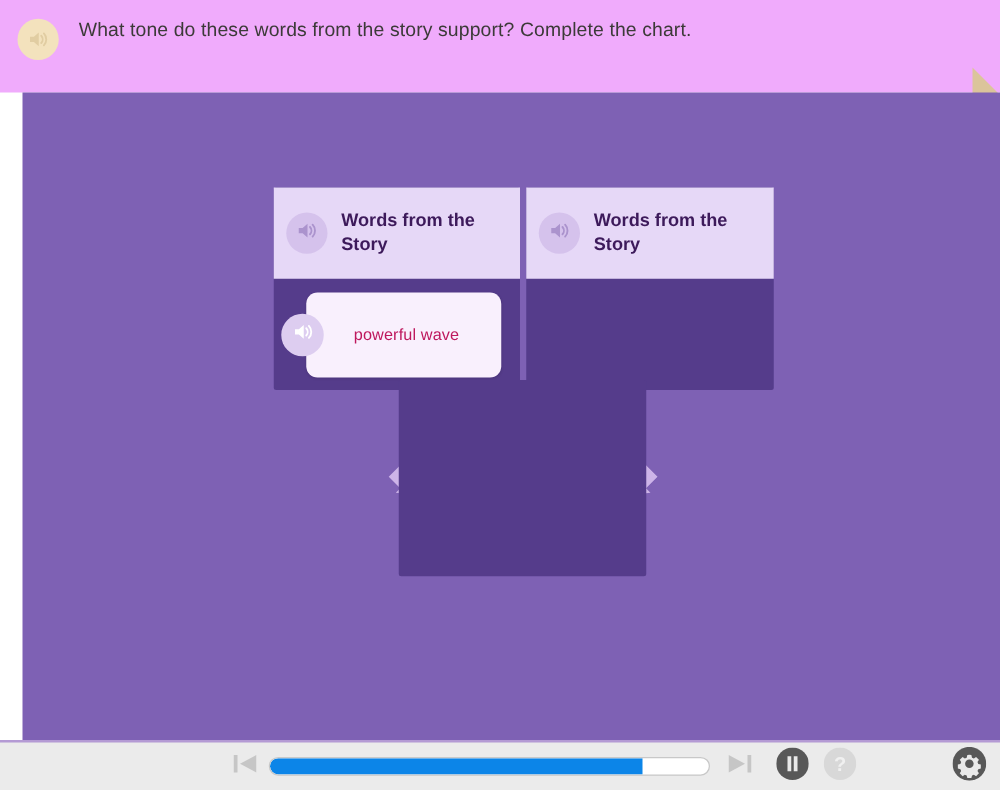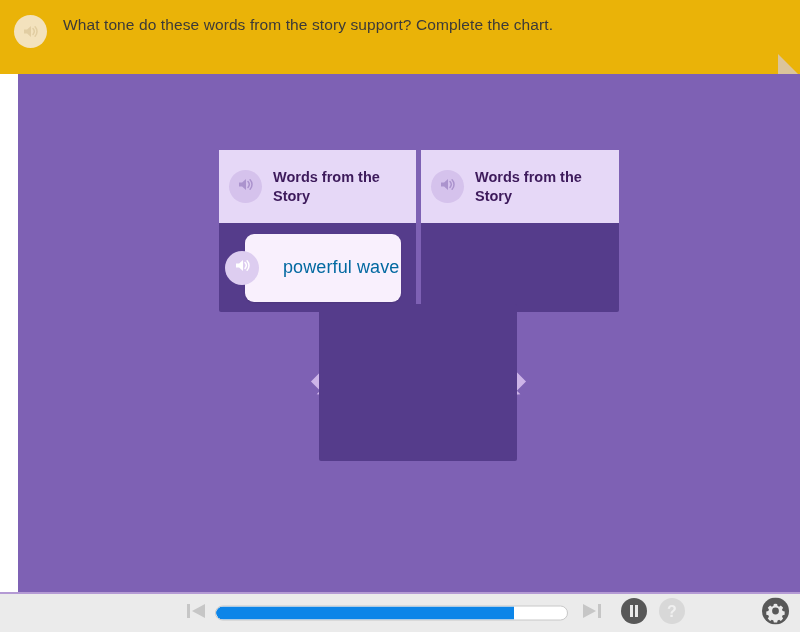--- a/index.html
+++ b/index.html
@@ -17,21 +17,21 @@
     width: 800px;
     height: 632px;
   }
 
   
   .prompt-banner {
     position: absolute;
     left: 0; top: 0;
     width: 800px;
     height: 74px;
-    background: #eab308;
+    background: #f0abfc;
     display: flex;
     align-items: flex-start;
     padding: 12px 70px 0 14px;
   }
   .prompt-corner-fold {
     position: absolute;
     right: 0;
     top: 54px;
     width: 0; height: 0;
     border-left: 22px solid #dbc49b;
@@ -130,22 +130,22 @@
   }
   #box-tone .answer-card {
     left: 20px;
     width: 160px;
     height: 75px;
     background: #ffffff;
     border-radius: 7px;
     padding-left: 33px;
   }
   .answer-text {
-    font-size: 18px;
-    color: #0369a1;
+    font-size: 13px;
+    color: #be185d;
     letter-spacing: 0.1px;
   }
   .card-speaker {
     position: absolute;
     left: -20px;
     top: 50%;
     transform: translateY(-50%);
     width: 34px; height: 34px;
     border-radius: 50%;
     background: #ddcdf0;

